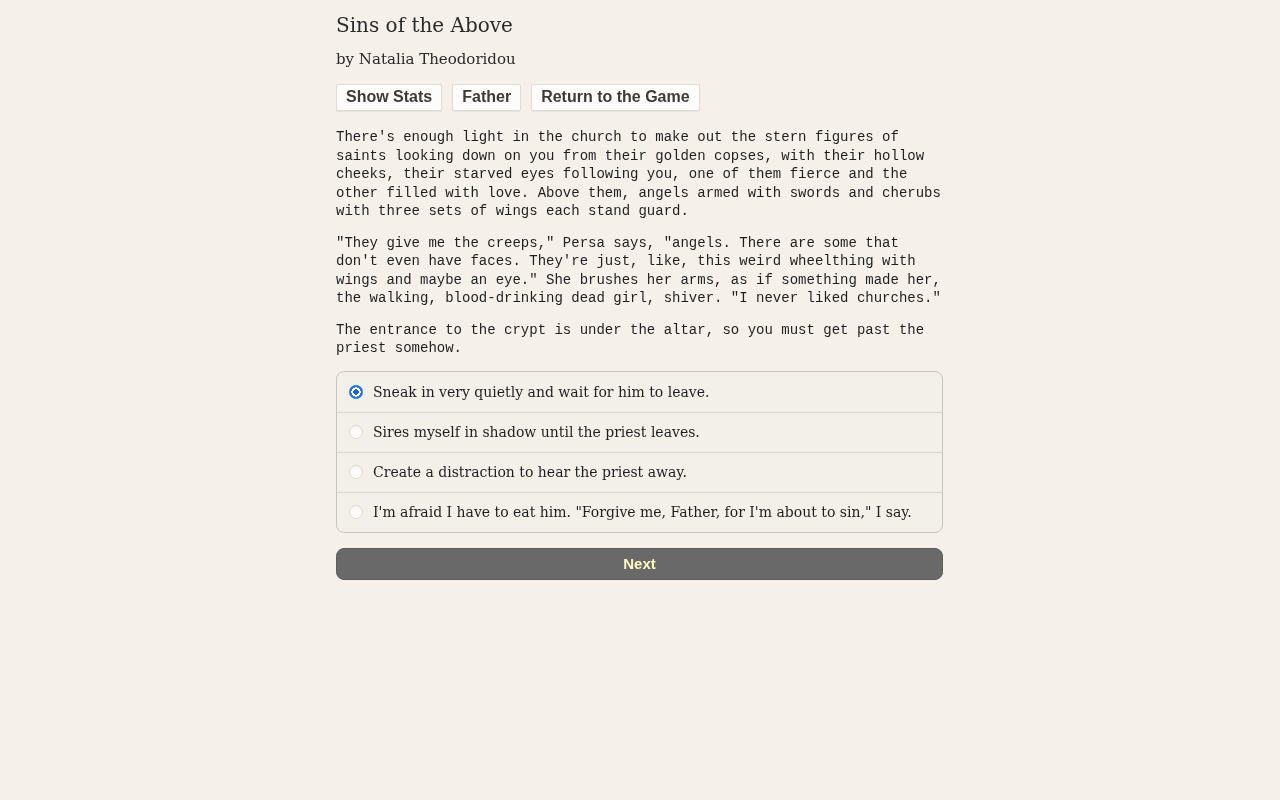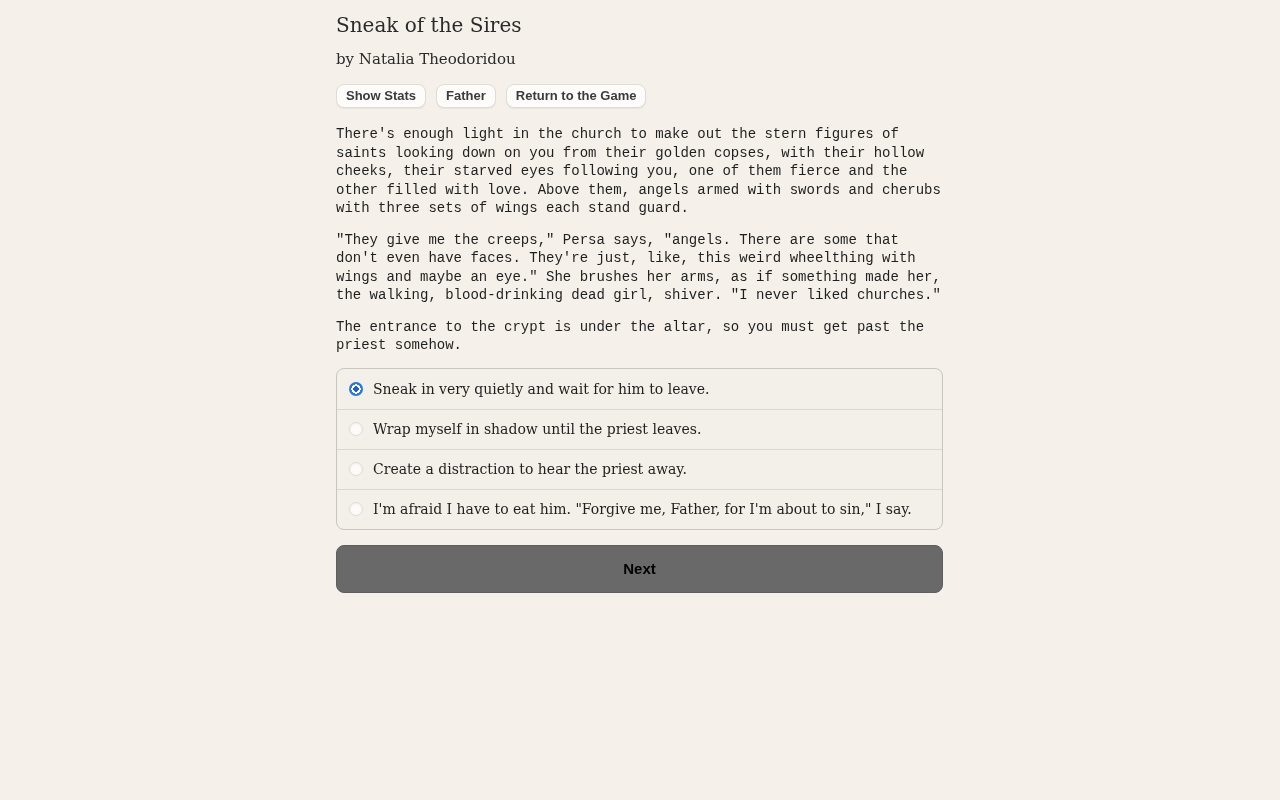--- a/index.html
+++ b/index.html
@@ -32,26 +32,26 @@
     margin: 0 0 16px 0;
     color: #2a2a2a;
   }
   .toolbar {
     display: flex;
     gap: 10px;
     margin: 0 0 17px 0;
   }
   .toolbar button {
     font-family: "Liberation Sans", sans-serif;
-    font-size: 13px;
+    font-size: 16px;
     font-weight: 600;
     color: #3b3b3b;
     background: #fdfcfa;
     border: 1px solid #e0dcd5;
-    border-radius: 8px;
+    border-radius: 2px;
     padding: 3px 9px 4px 9px;
     box-shadow: 0 1px 1px rgba(0,0,0,0.06);
     cursor: pointer;
   }
   .story p {
     font-size: 14px;
     line-height: 18.5px;
     margin: 0 0 13px 0;
     font-family: Liberation Mono, monospace;
   }
@@ -87,39 +87,39 @@
     background: radial-gradient(circle, #1d5fd6 0 2.6px, #ffffff 2.6px 4.7px, #2979ec 4.7px 100%);
   }
   .choice-label {
     font-size: 14px;
     line-height: 18px;
     padding: 4px 0;
   }
   .next-btn {
     display: block;
     width: 100%;
-    height: 48px;
+    height: 32px;
     margin-top: 15px;
     background: #696969;
     border: 1px solid #5e5e5e;
     border-radius: 8px;
-    color: #000000;
+    color: #fef9c3;
     font-family: "Liberation Sans", sans-serif;
     font-size: 15px;
     font-weight: 700;
     text-align: center;
     cursor: pointer;
   }
 </style>
 </head>
 <body>
 
 <div class="content">
 
-  <h1 class="title">Sneak of the Sires</h1>
+  <h1 class="title">Sins of the Above</h1>
   <div class="byline">by Natalia Theodoridou</div>
 
   <div class="toolbar">
     <button>Show Stats</button>
     <button>Father</button>
     <button>Return to the Game</button>
   </div>
 
   <div class="story">
     <p>There's enough light in the church to make out the stern figures of saints looking down on you from their golden copses, with their hollow cheeks, their starved eyes following you, one of them fierce and the other filled with love. Above them, angels armed with swords and cherubs with three sets of wings each stand guard.</p>
@@ -127,21 +127,21 @@
     <p>The entrance to the crypt is under the altar, so you must get past the priest somehow.</p>
   </div>
 
   <div class="choices">
     <div class="choice-row">
       <span class="radio checked"></span>
       <span class="choice-label">Sneak in very quietly and wait for him to leave.</span>
     </div>
     <div class="choice-row">
       <span class="radio"></span>
-      <span class="choice-label">Wrap myself in shadow until the priest leaves.</span>
+      <span class="choice-label">Sires myself in shadow until the priest leaves.</span>
     </div>
     <div class="choice-row">
       <span class="radio"></span>
       <span class="choice-label">Create a distraction to hear the priest away.</span>
     </div>
     <div class="choice-row">
       <span class="radio"></span>
       <span class="choice-label">I'm afraid I have to eat him. "Forgive me, Father, for I'm about to sin," I say.</span>
     </div>
   </div>

